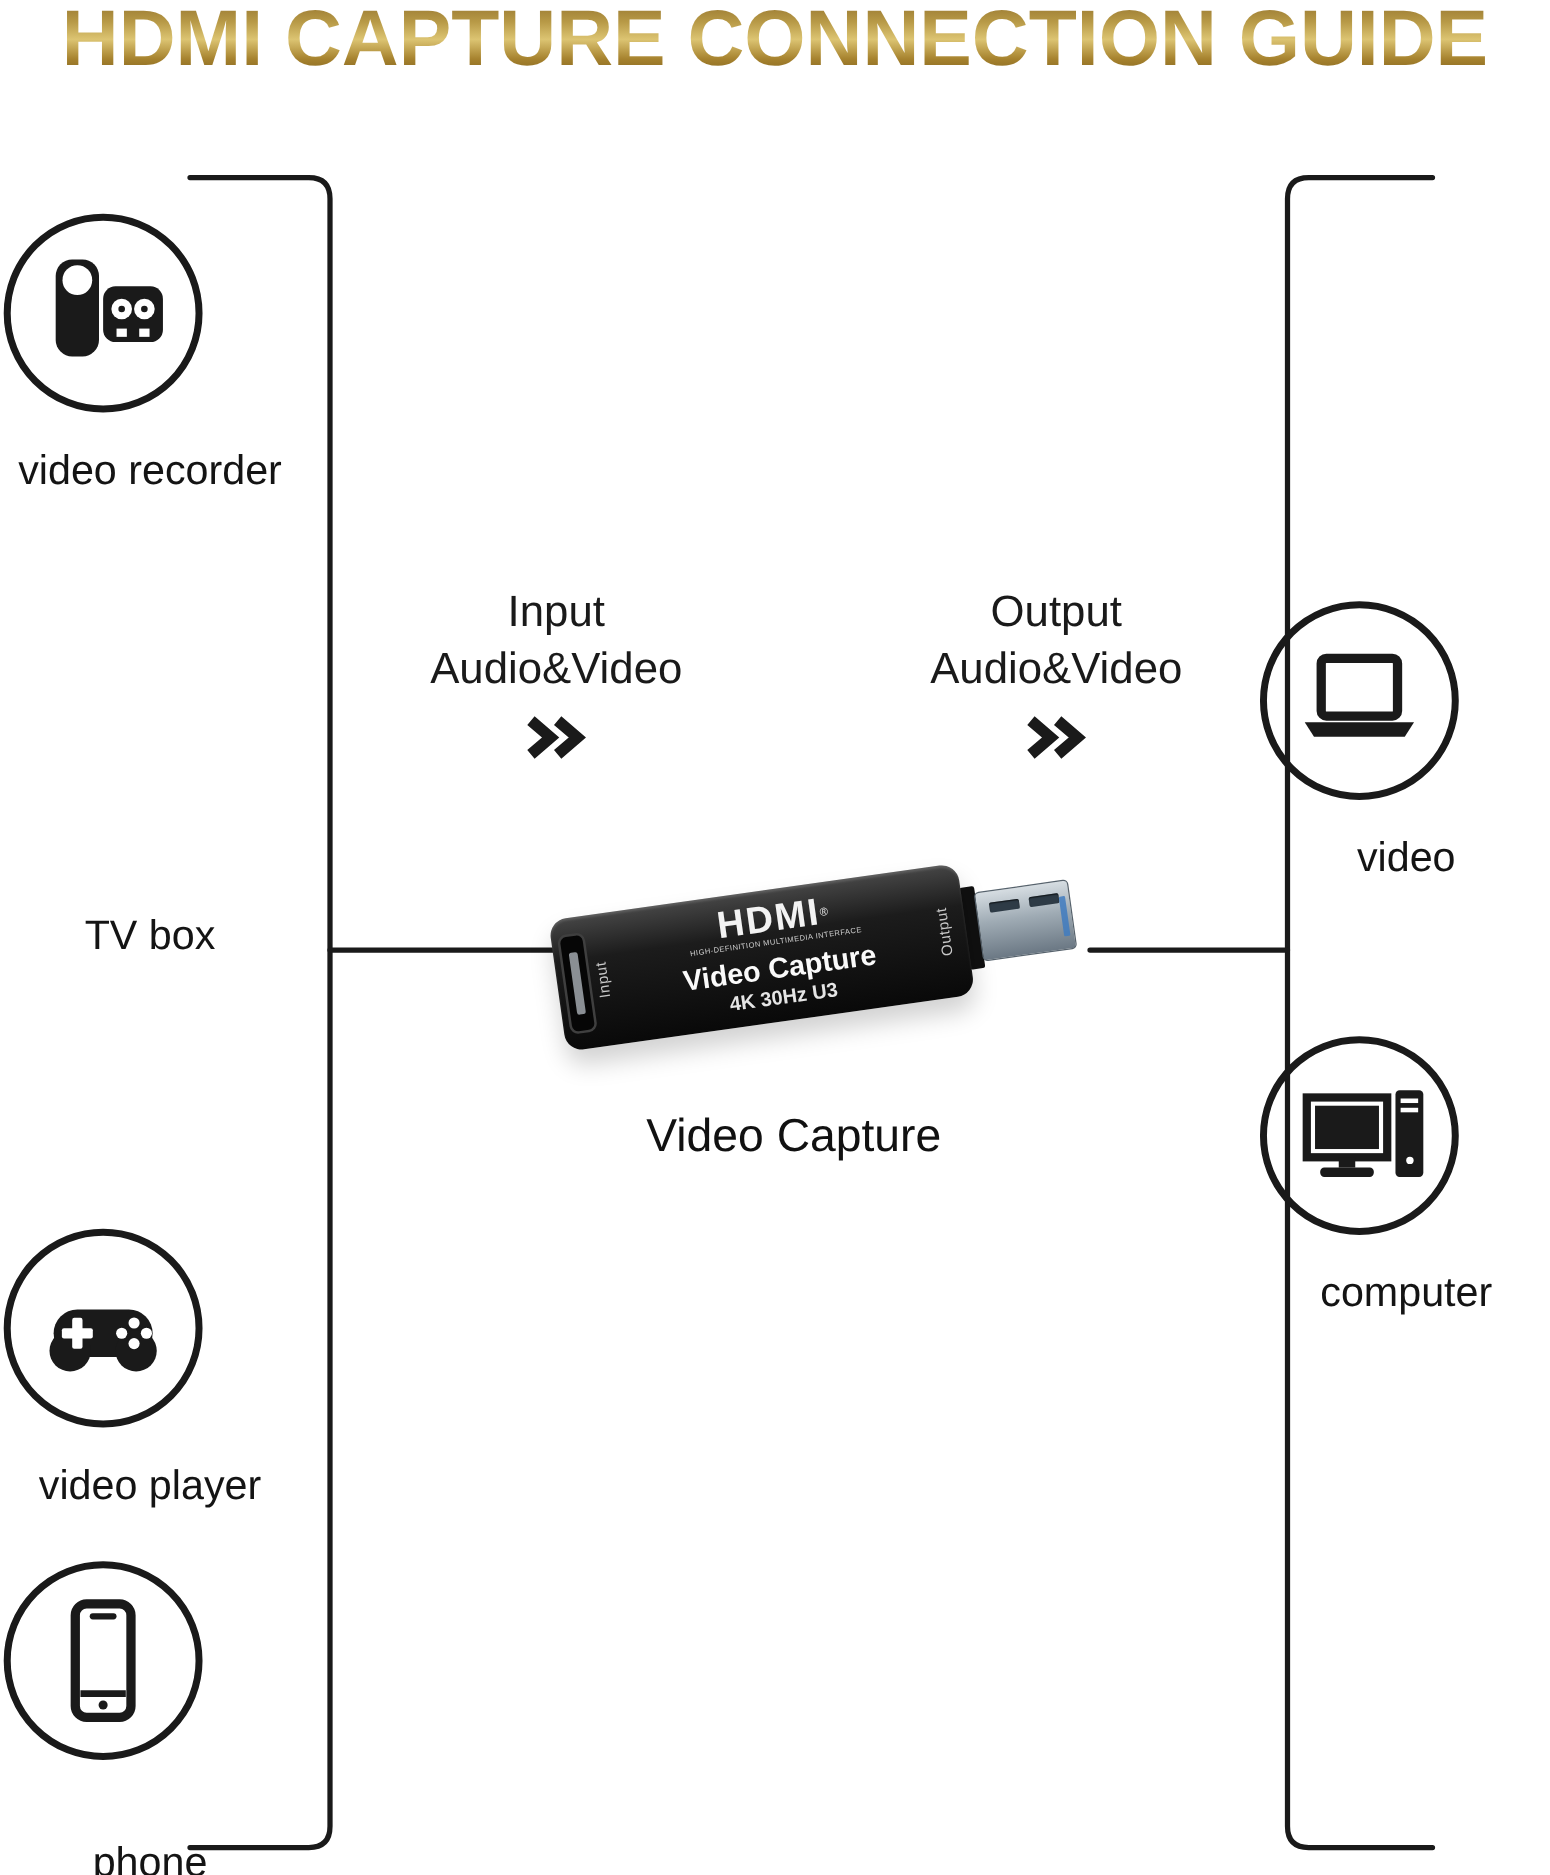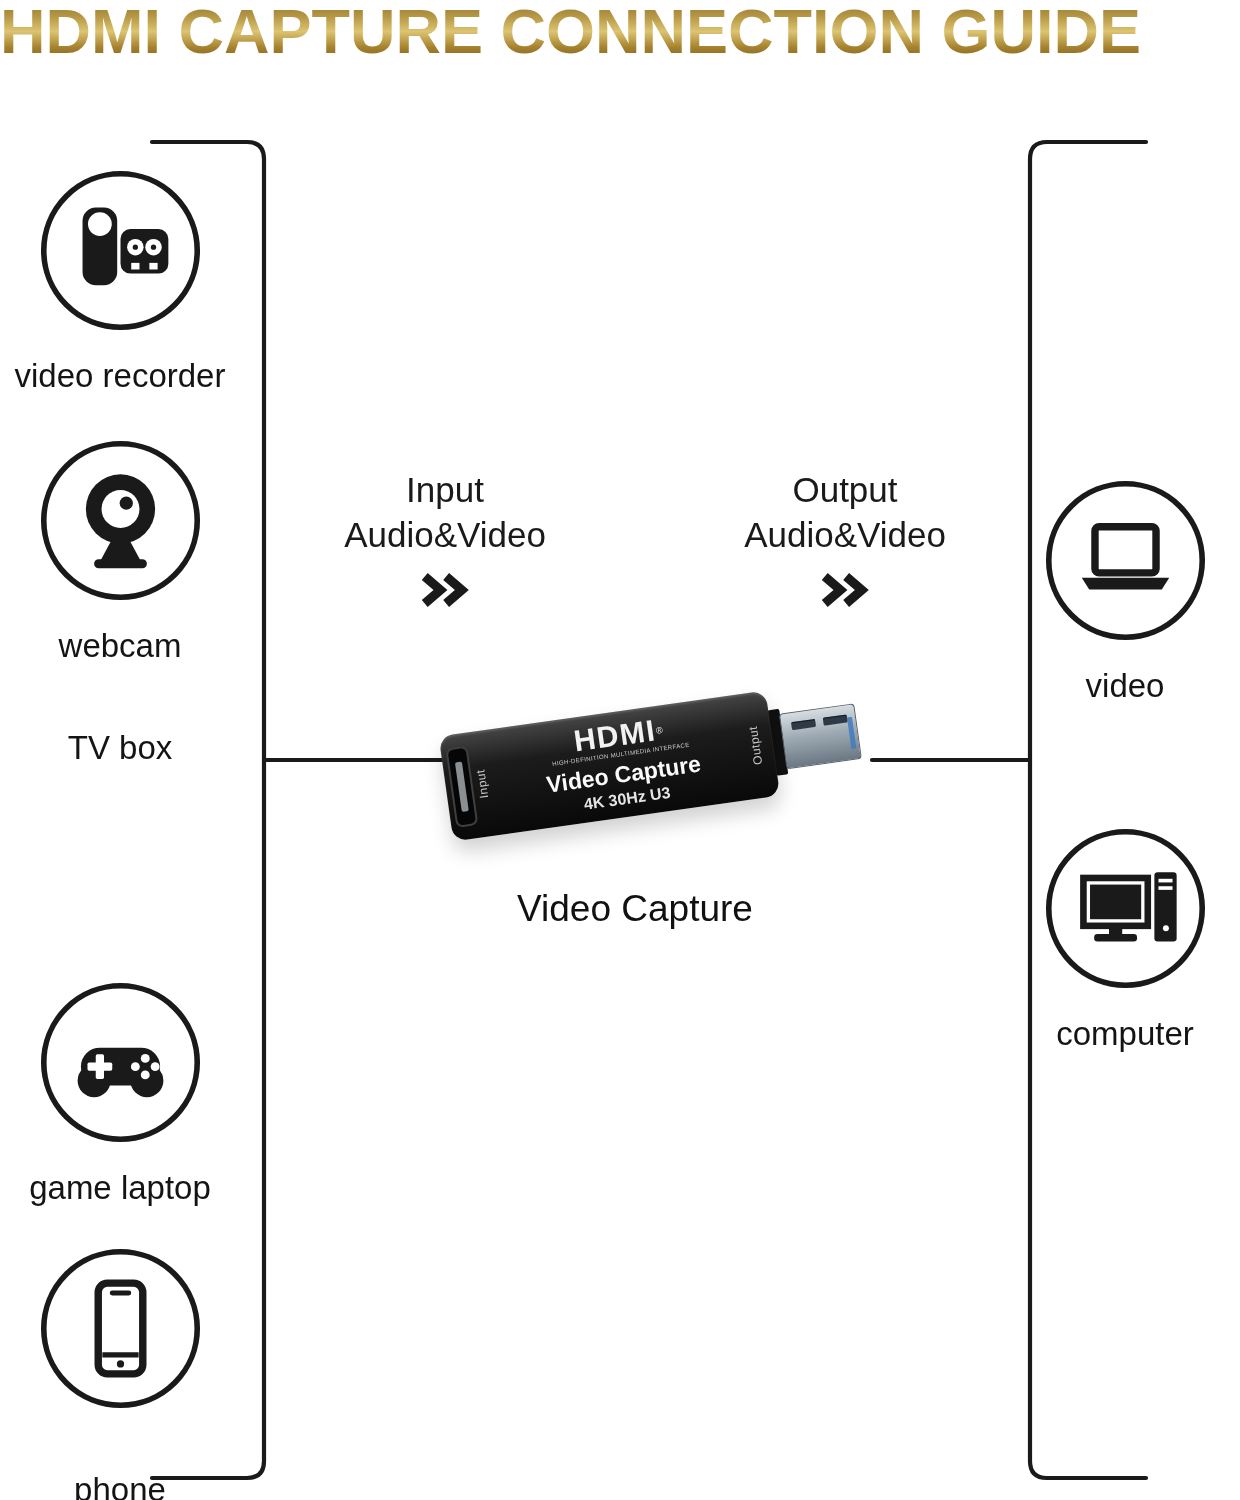--- a/index.html
+++ b/index.html
@@ -2,35 +2,35 @@
 <html><head>
 <meta charset="utf-8">
 <style>
   html,body{margin:0;padding:0;background:#fff;}
   .diagram{
     position:relative;width:1240px;height:1500px;background:#fff;overflow:hidden;
     font-family:"Liberation Sans","DejaVu Sans",sans-serif;color:#1a1a1a;
   }
   
   .title{
-    position:absolute;top:0;left:0;width:100%;text-align:left;
+    position:absolute;top:0;left:0;width:100%;text-align:center;
     font-size:63px;font-weight:700;line-height:1.0;letter-spacing:0;
     color:#a8893a;white-space:nowrap;
   }
   @supports (-webkit-background-clip: text){
     .title{
       background:linear-gradient(180deg,#93722d 0%,#b89a47 28%,#dcc472 50%,#a6822e 75%,#7c5f1d 100%);
       -webkit-background-clip:text;background-clip:text;color:transparent;
     }
   }
   
   .wires{position:absolute;left:0;top:0;width:1240px;height:1500px;pointer-events:none;}
   .wires path{stroke:#1a1a1a;stroke-width:4.2;fill:none;stroke-linecap:round;}
   
-  .node{position:absolute;width:240px;display:flex;flex-direction:column;align-items:center;}
+  .node{position:absolute;width:240px;display:flex;flex-direction:column;}
   .icon-circle{width:165px;height:165px;}
   .icon-circle svg{width:100%;height:100%;display:block;}
   .icon-circle text{font-family:"Liberation Sans","DejaVu Sans",sans-serif;font-weight:700;}
   .node-label{margin-top:24px;font-size:33px;color:#141414;text-align:center;white-space:nowrap;}
   .src-0{left:0;top:168px;}
   .src-1{left:0;top:438px;}
   .src-2{left:0;top:705px;}
   .src-3{left:0;top:980px;}
   .src-4{left:0;top:1246px;gap:36px;}
   .out-0{left:1005px;top:478px;}
@@ -119,35 +119,20 @@
           <circle cx="59" cy="48" r="1.6" fill="#1a1a1a"></circle>
           <circle cx="70" cy="48" r="1.6" fill="#1a1a1a"></circle>
           <rect x="56.5" y="57.5" width="5" height="4" fill="#fff"></rect>
           <rect x="67.5" y="57.5" width="5" height="4" fill="#fff"></rect>
         </g>
       </svg>
     </div>
     <div class="node-label">video recorder</div>
   </div>
 
-  <div class="node src-1">
-    <div class="icon-circle">
-      <svg viewBox="0 0 100 100">
-        <circle cx="50" cy="50" r="46.5" fill="none" stroke="#1a1a1a" stroke-width="3.4"></circle>
-        <g>
-          <circle cx="50" cy="43" r="21" fill="#1a1a1a"></circle>
-          <circle cx="50" cy="43" r="11.5" fill="#fff"></circle>
-          <circle cx="53.5" cy="39.5" r="4" fill="#1a1a1a"></circle>
-          <path d="M44.5 62 L55.5 62 L62.5 75 L37.5 75 Z" fill="#1a1a1a"></path>
-          <rect x="34" y="73.5" width="32" height="5.5" rx="2.75" fill="#1a1a1a"></rect>
-        </g>
-      </svg>
-    </div>
-    <div class="node-label">webcam</div>
-  </div>
 
   <div class="node src-2">
     <div class="node-label">TV box</div>
   </div>
 
   <div class="node src-3">
     <div class="icon-circle">
       <svg viewBox="0 0 100 100">
         <circle cx="50" cy="50" r="46.5" fill="none" stroke="#1a1a1a" stroke-width="3.4"></circle>
         <g>
@@ -156,21 +141,21 @@
           <circle cx="66" cy="61" r="10" fill="#1a1a1a"></circle>
           <rect x="30" y="50" width="15" height="5" rx="1" fill="#fff"></rect>
           <rect x="35" y="45" width="5" height="15" rx="1" fill="#fff"></rect>
           <circle cx="59" cy="52.5" r="2.7" fill="#fff"></circle>
           <circle cx="65" cy="47.5" r="2.7" fill="#fff"></circle>
           <circle cx="71" cy="52.5" r="2.7" fill="#fff"></circle>
           <circle cx="65" cy="57.5" r="2.7" fill="#fff"></circle>
         </g>
       </svg>
     </div>
-    <div class="node-label">game laptop</div>
+    <div class="node-label">video player</div>
   </div>
 
   <div class="node src-4">
     <div class="icon-circle">
       <svg viewBox="0 0 100 100">
         <circle cx="50" cy="50" r="46.5" fill="none" stroke="#1a1a1a" stroke-width="3.4"></circle>
         <g>
           <rect x="36.5" y="22.5" width="27" height="55" rx="5.5" fill="none" stroke="#1a1a1a" stroke-width="4.5"></rect>
           <path d="M45 28.5 H55" stroke="#1a1a1a" stroke-width="3" stroke-linecap="round"></path>
           <path d="M39 66 H61" stroke="#1a1a1a" stroke-width="3.2"></path>

